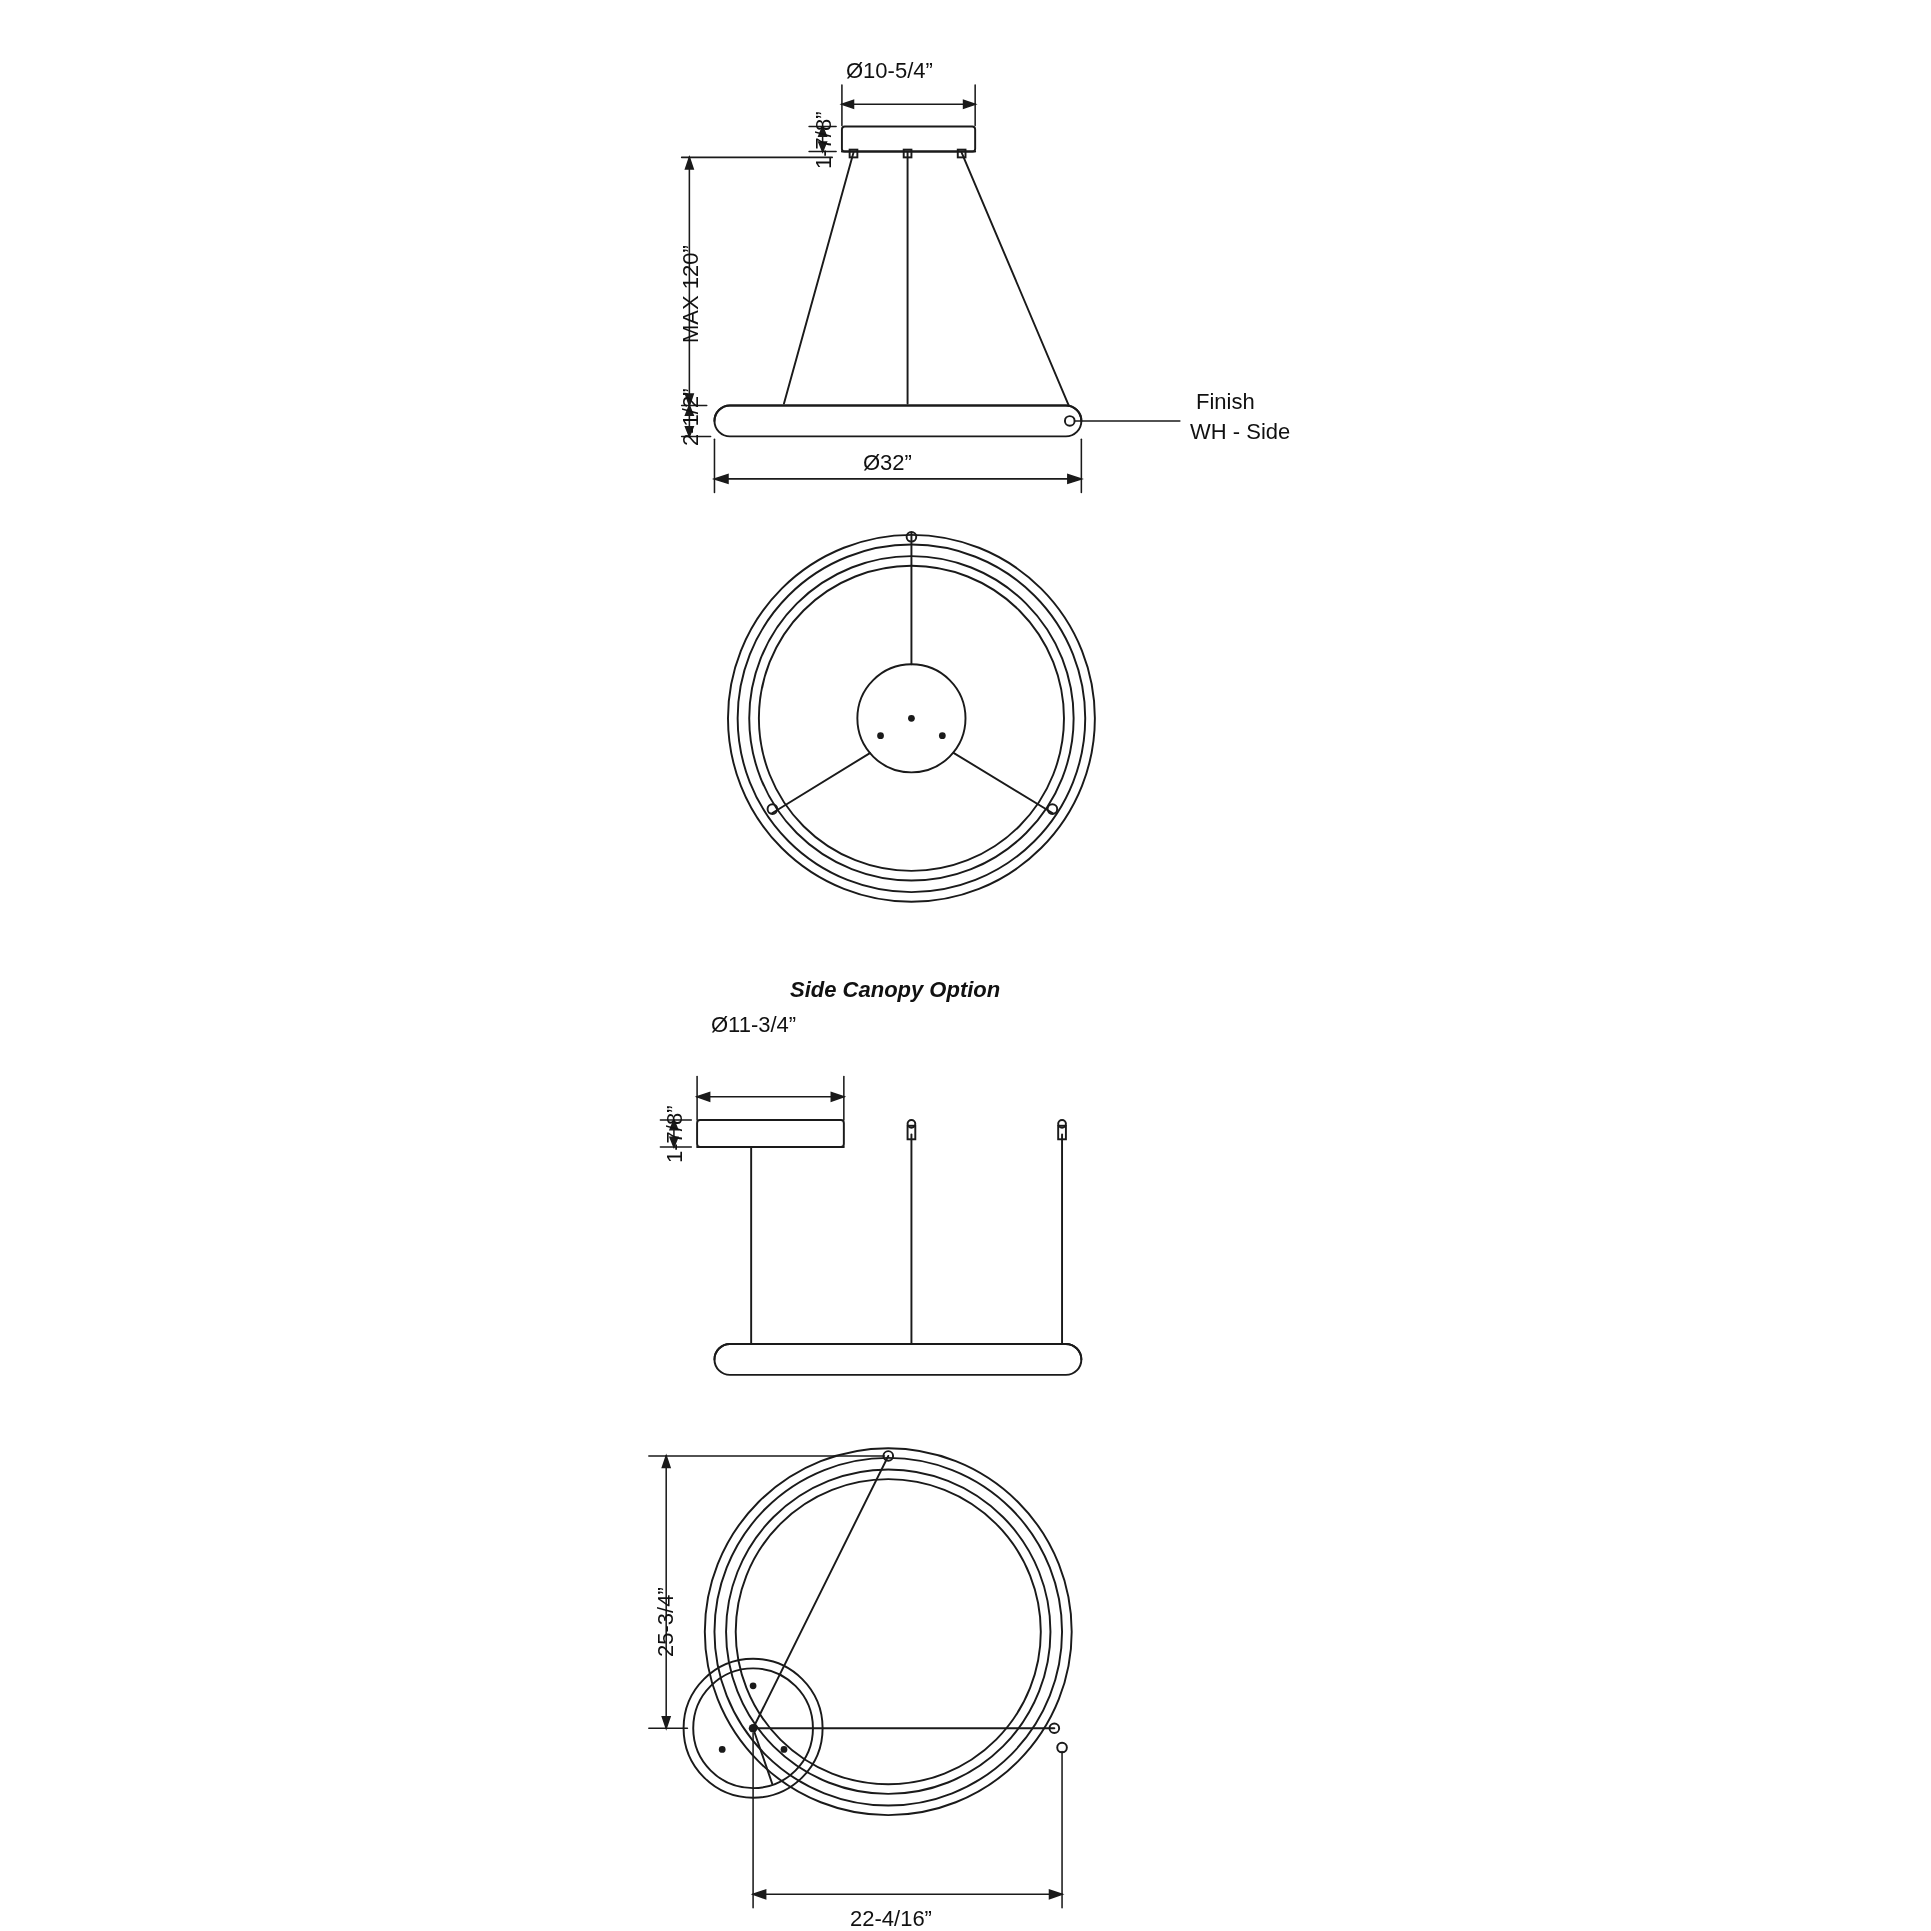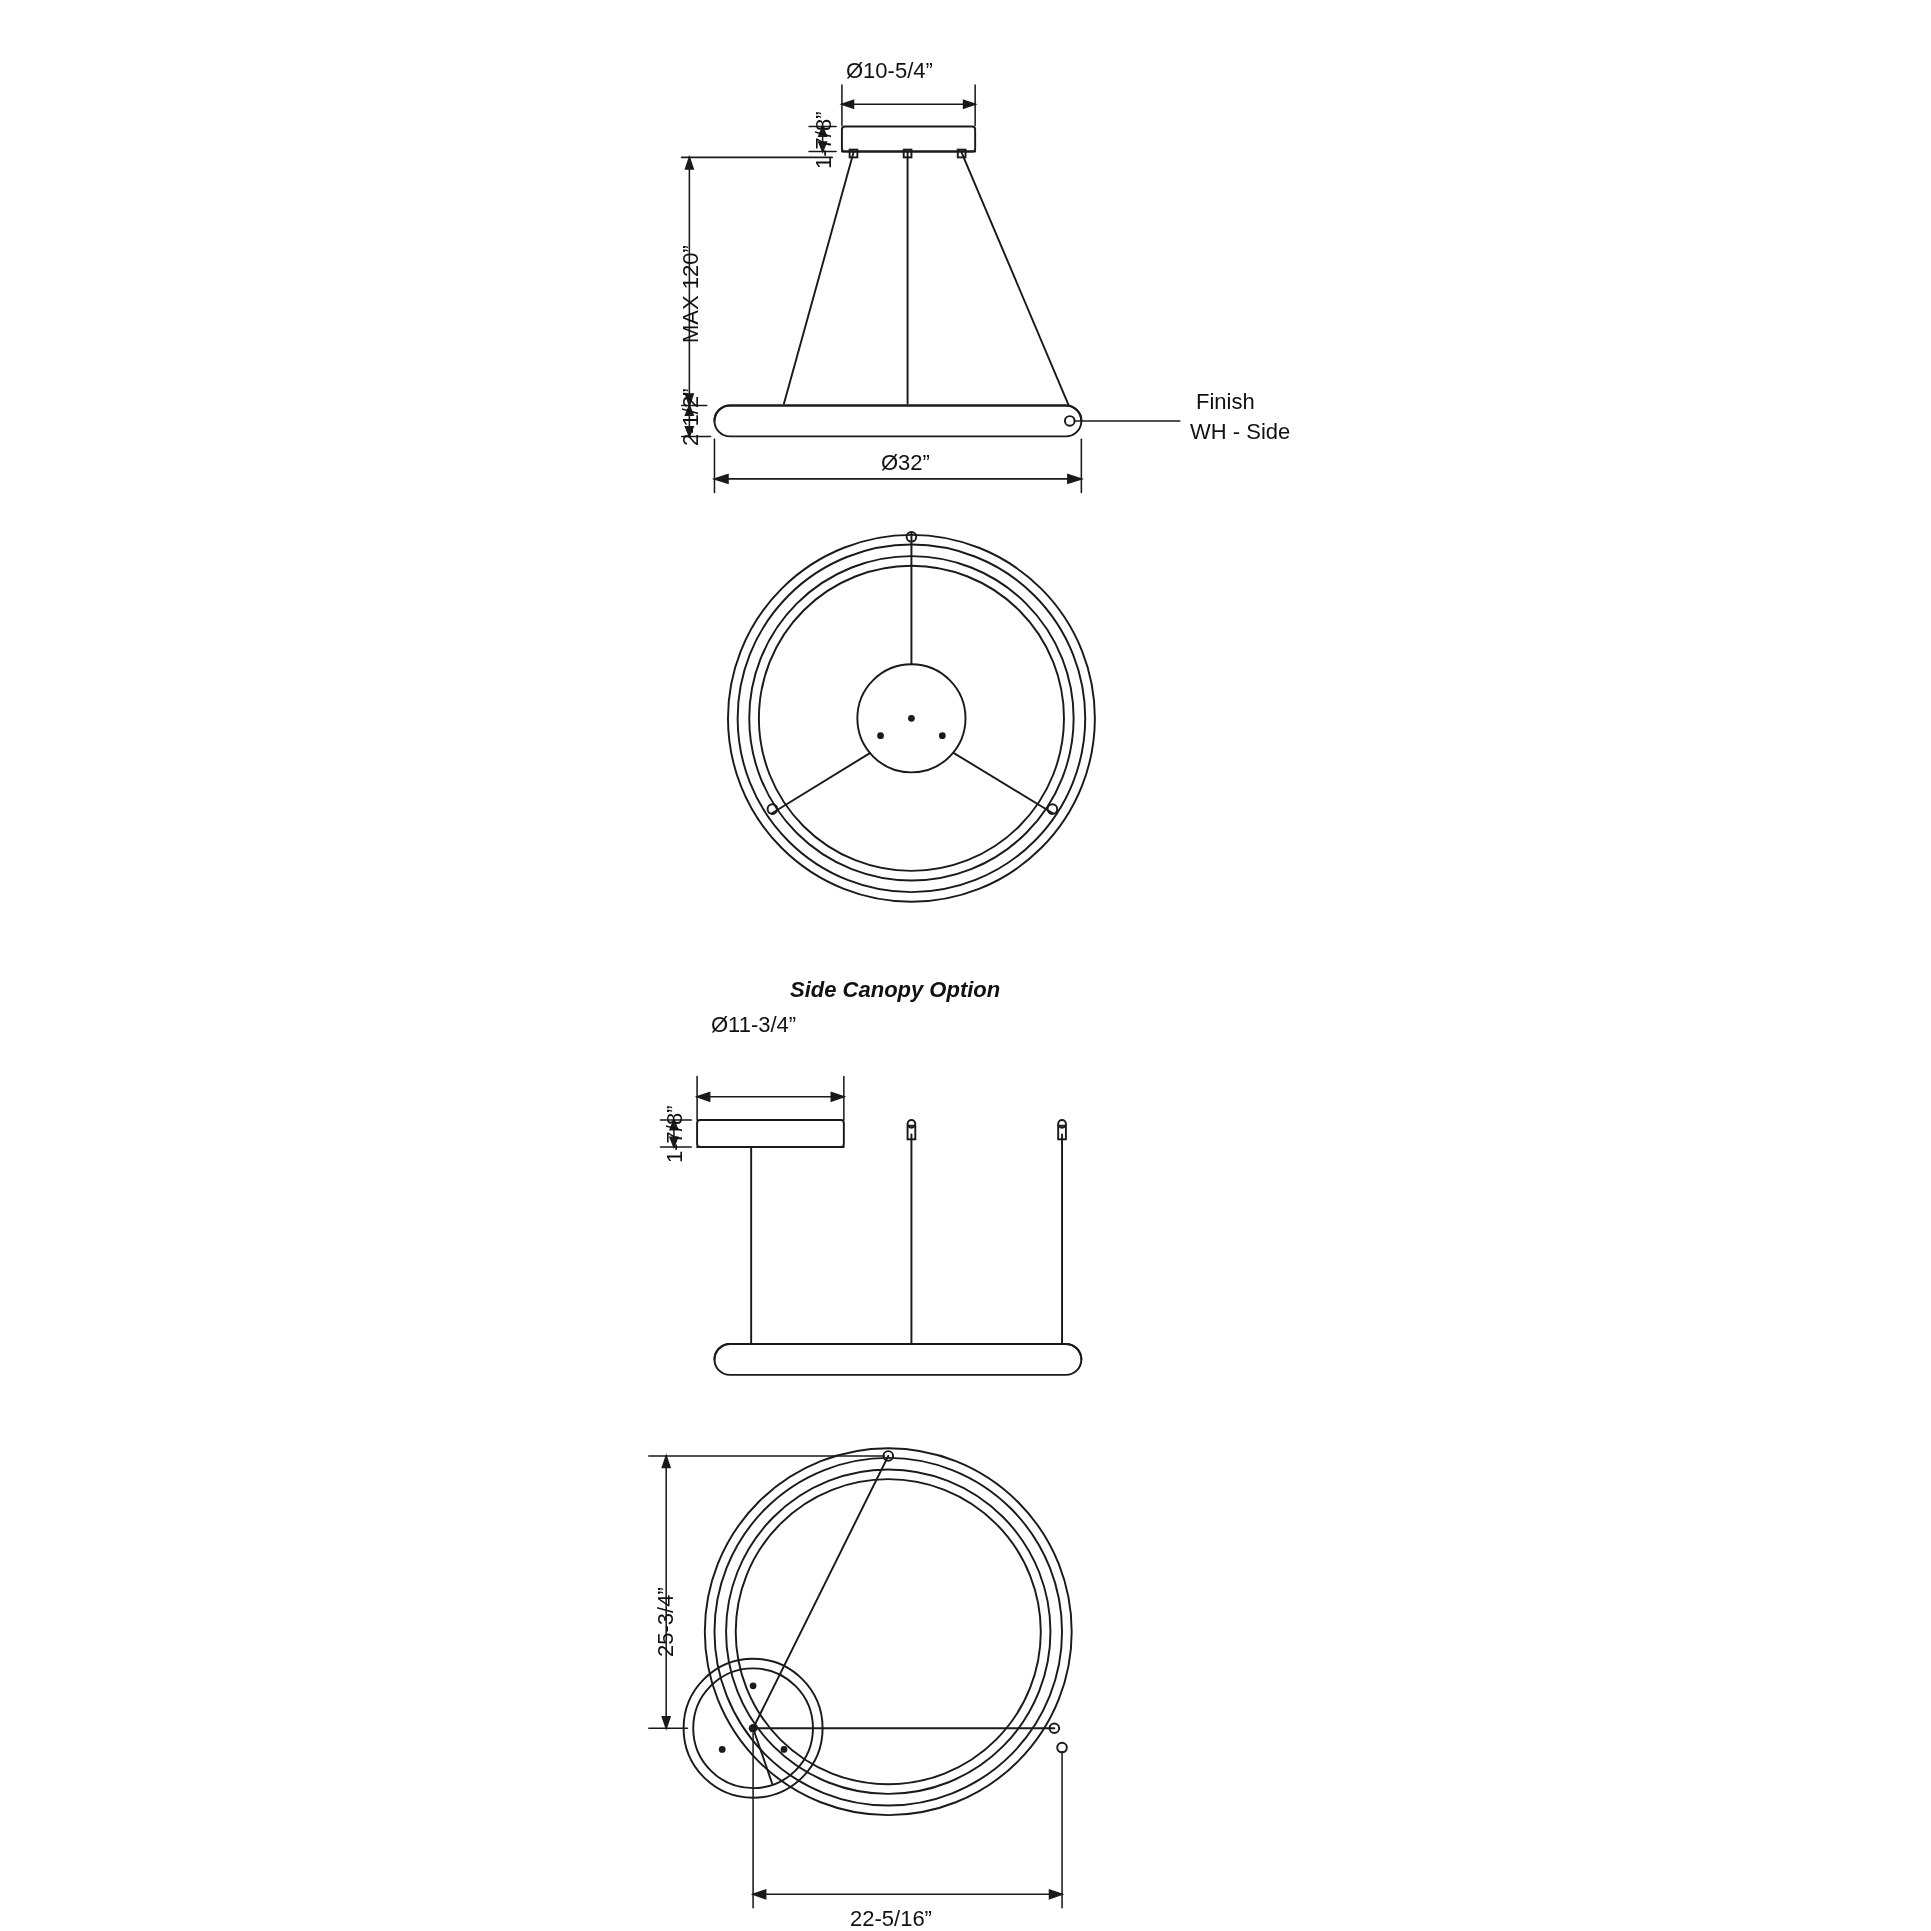--- a/index.html
+++ b/index.html
@@ -180,29 +180,29 @@
 </svg>
 
 <div class="lbl t-18" style="left:846px;top:58px;">Ø10-5/4”</div>
 
 <div class="lbl t-18 rot" style="left:811px;top:169px;">1-7/8”</div>
 
 <div class="lbl t-18 rot" style="left:678px;top:343px;">MAX 120”</div>
 
 <div class="lbl t-18 rot" style="left:678px;top:446px;">2-1/2”</div>
 
-<div class="lbl t-18" style="left:881px;top:450px;text-align:center;">Ø32”</div>
+<div class="lbl t-18" style="left:863px;top:450px;text-align:center;">Ø32”</div>
 
 <div class="lbl t-18" style="left:1190px;top:389px;margin-left:6px;">Finish</div>
 <div class="lbl t-18" style="left:1190px;top:419px;">WH - Side</div>
 
 <div class="lbl t-18 bold" style="left:790px;top:977px;">Side Canopy Option</div>
 
 <div class="lbl t-18" style="left:711px;top:1012px;">Ø11-3/4”</div>
 
 <div class="lbl t-18 rot" style="left:662px;top:1163px;">1-7/8”</div>
 
 <div class="lbl t-18 rot" style="left:653px;top:1657px;">25-3/4”</div>
 
-<div class="lbl t-18" style="left:850px;top:1906px;">22-5/16”</div>
+<div class="lbl t-18" style="left:850px;top:1906px;">22-4/16”</div>
 
 </div>
 
 
 </body></html>

